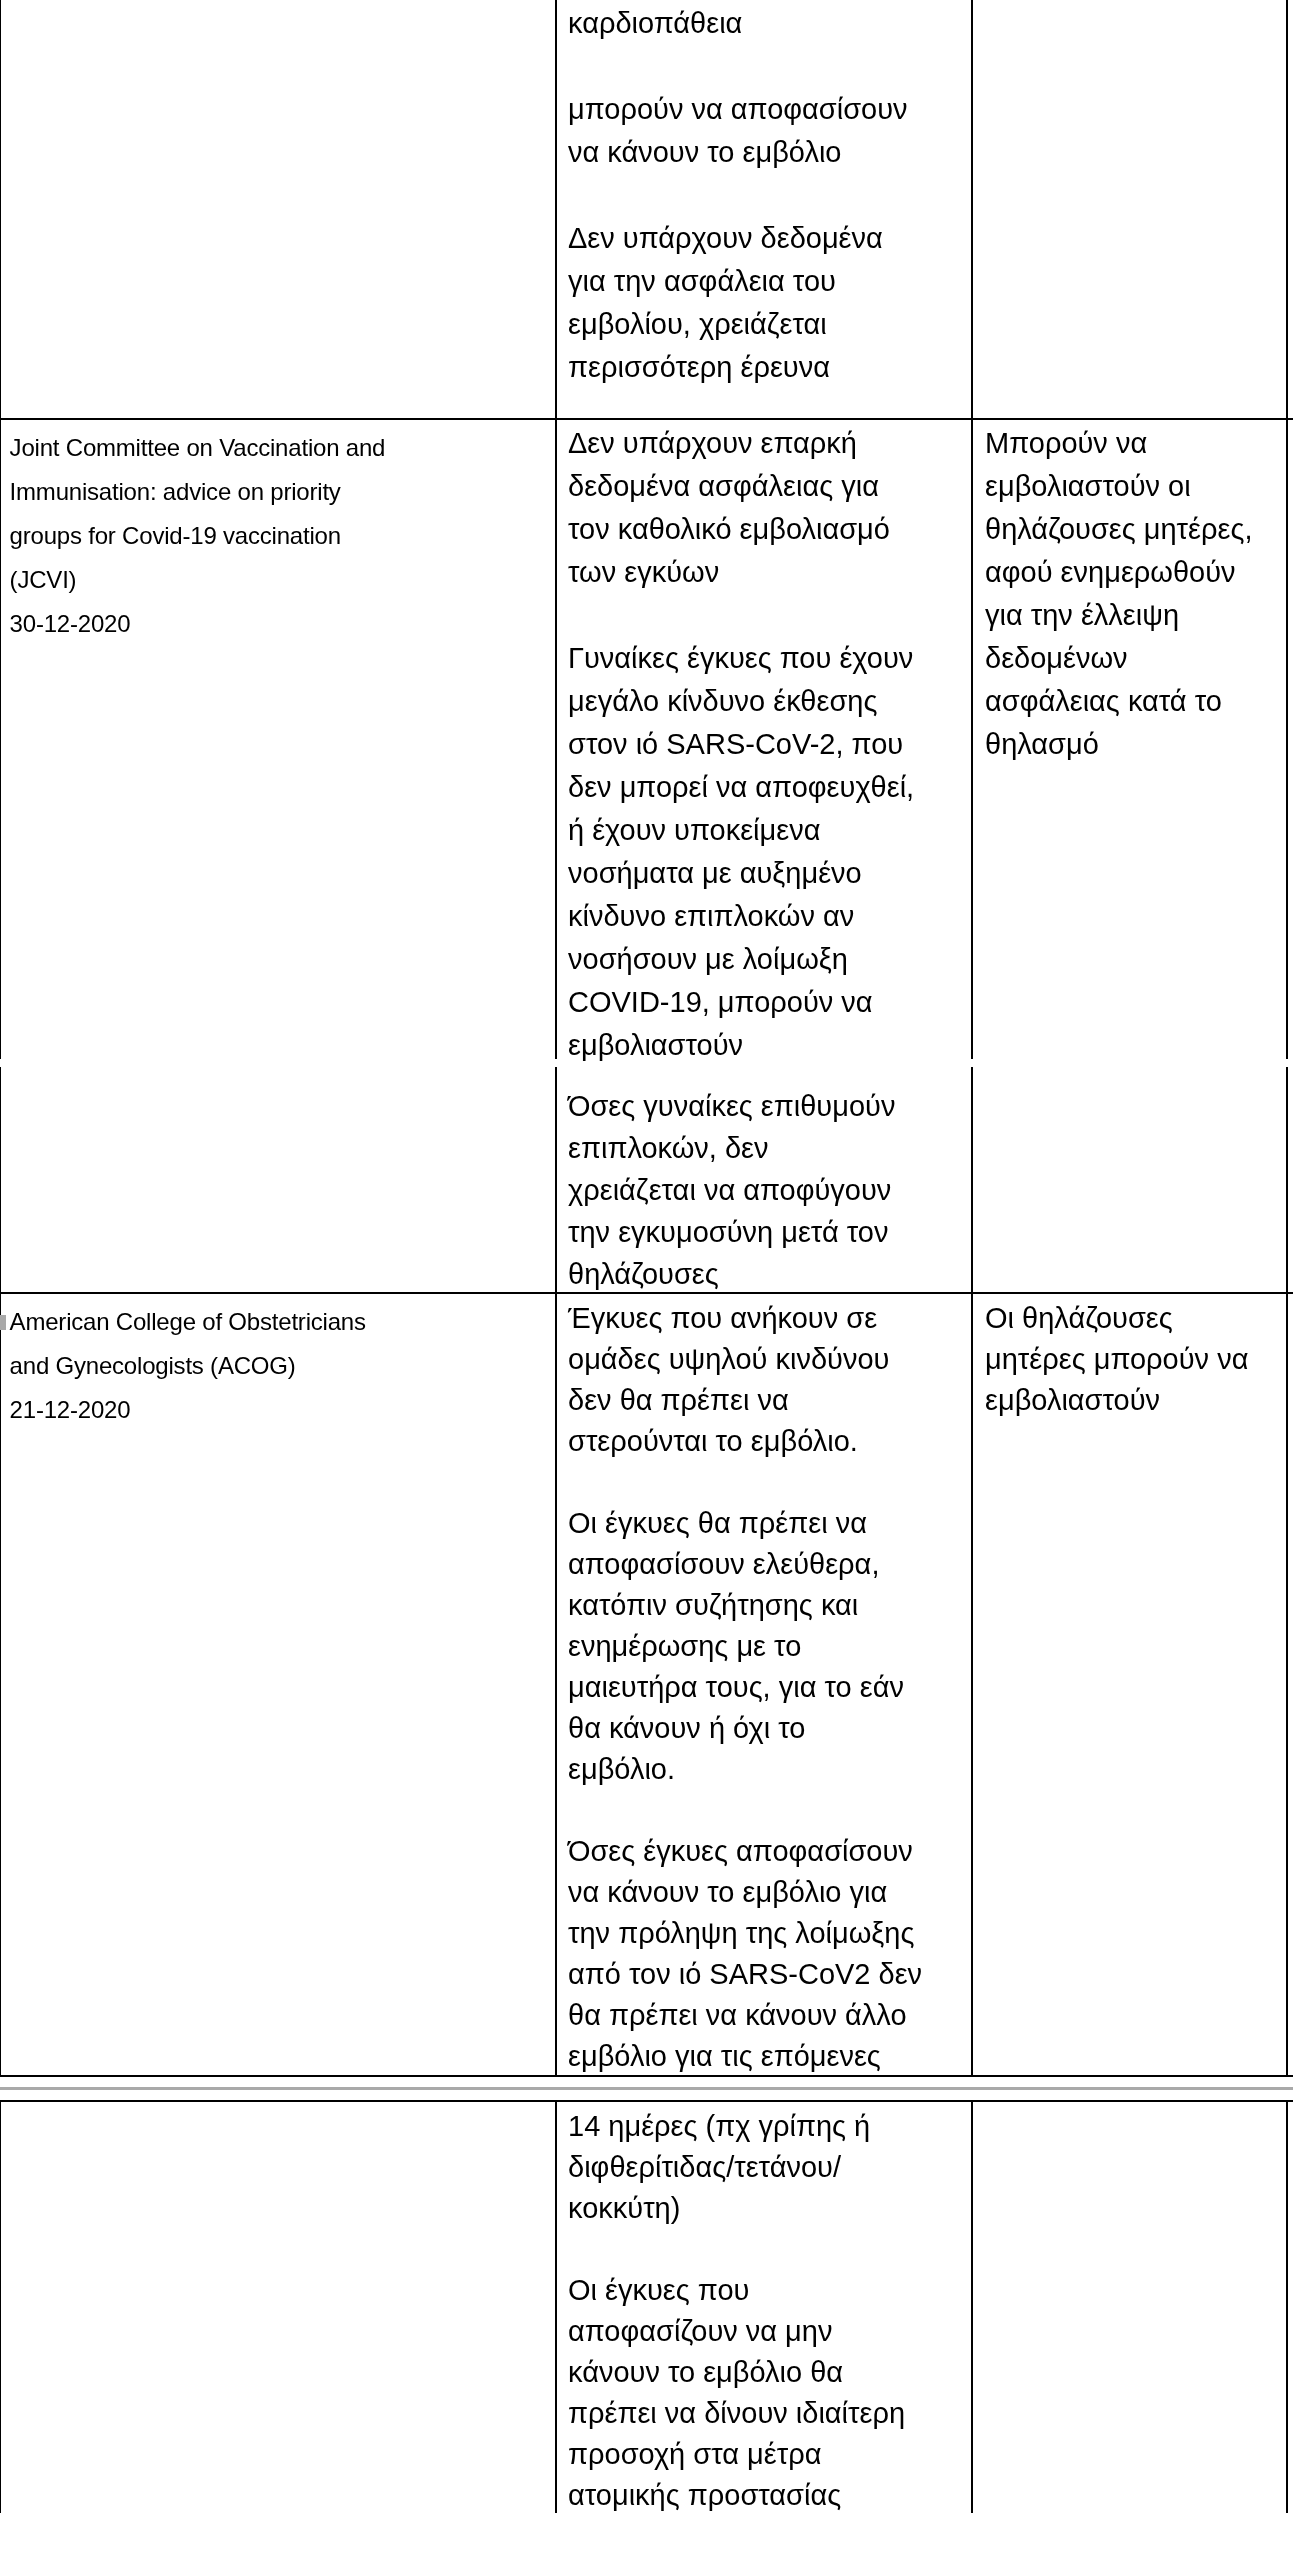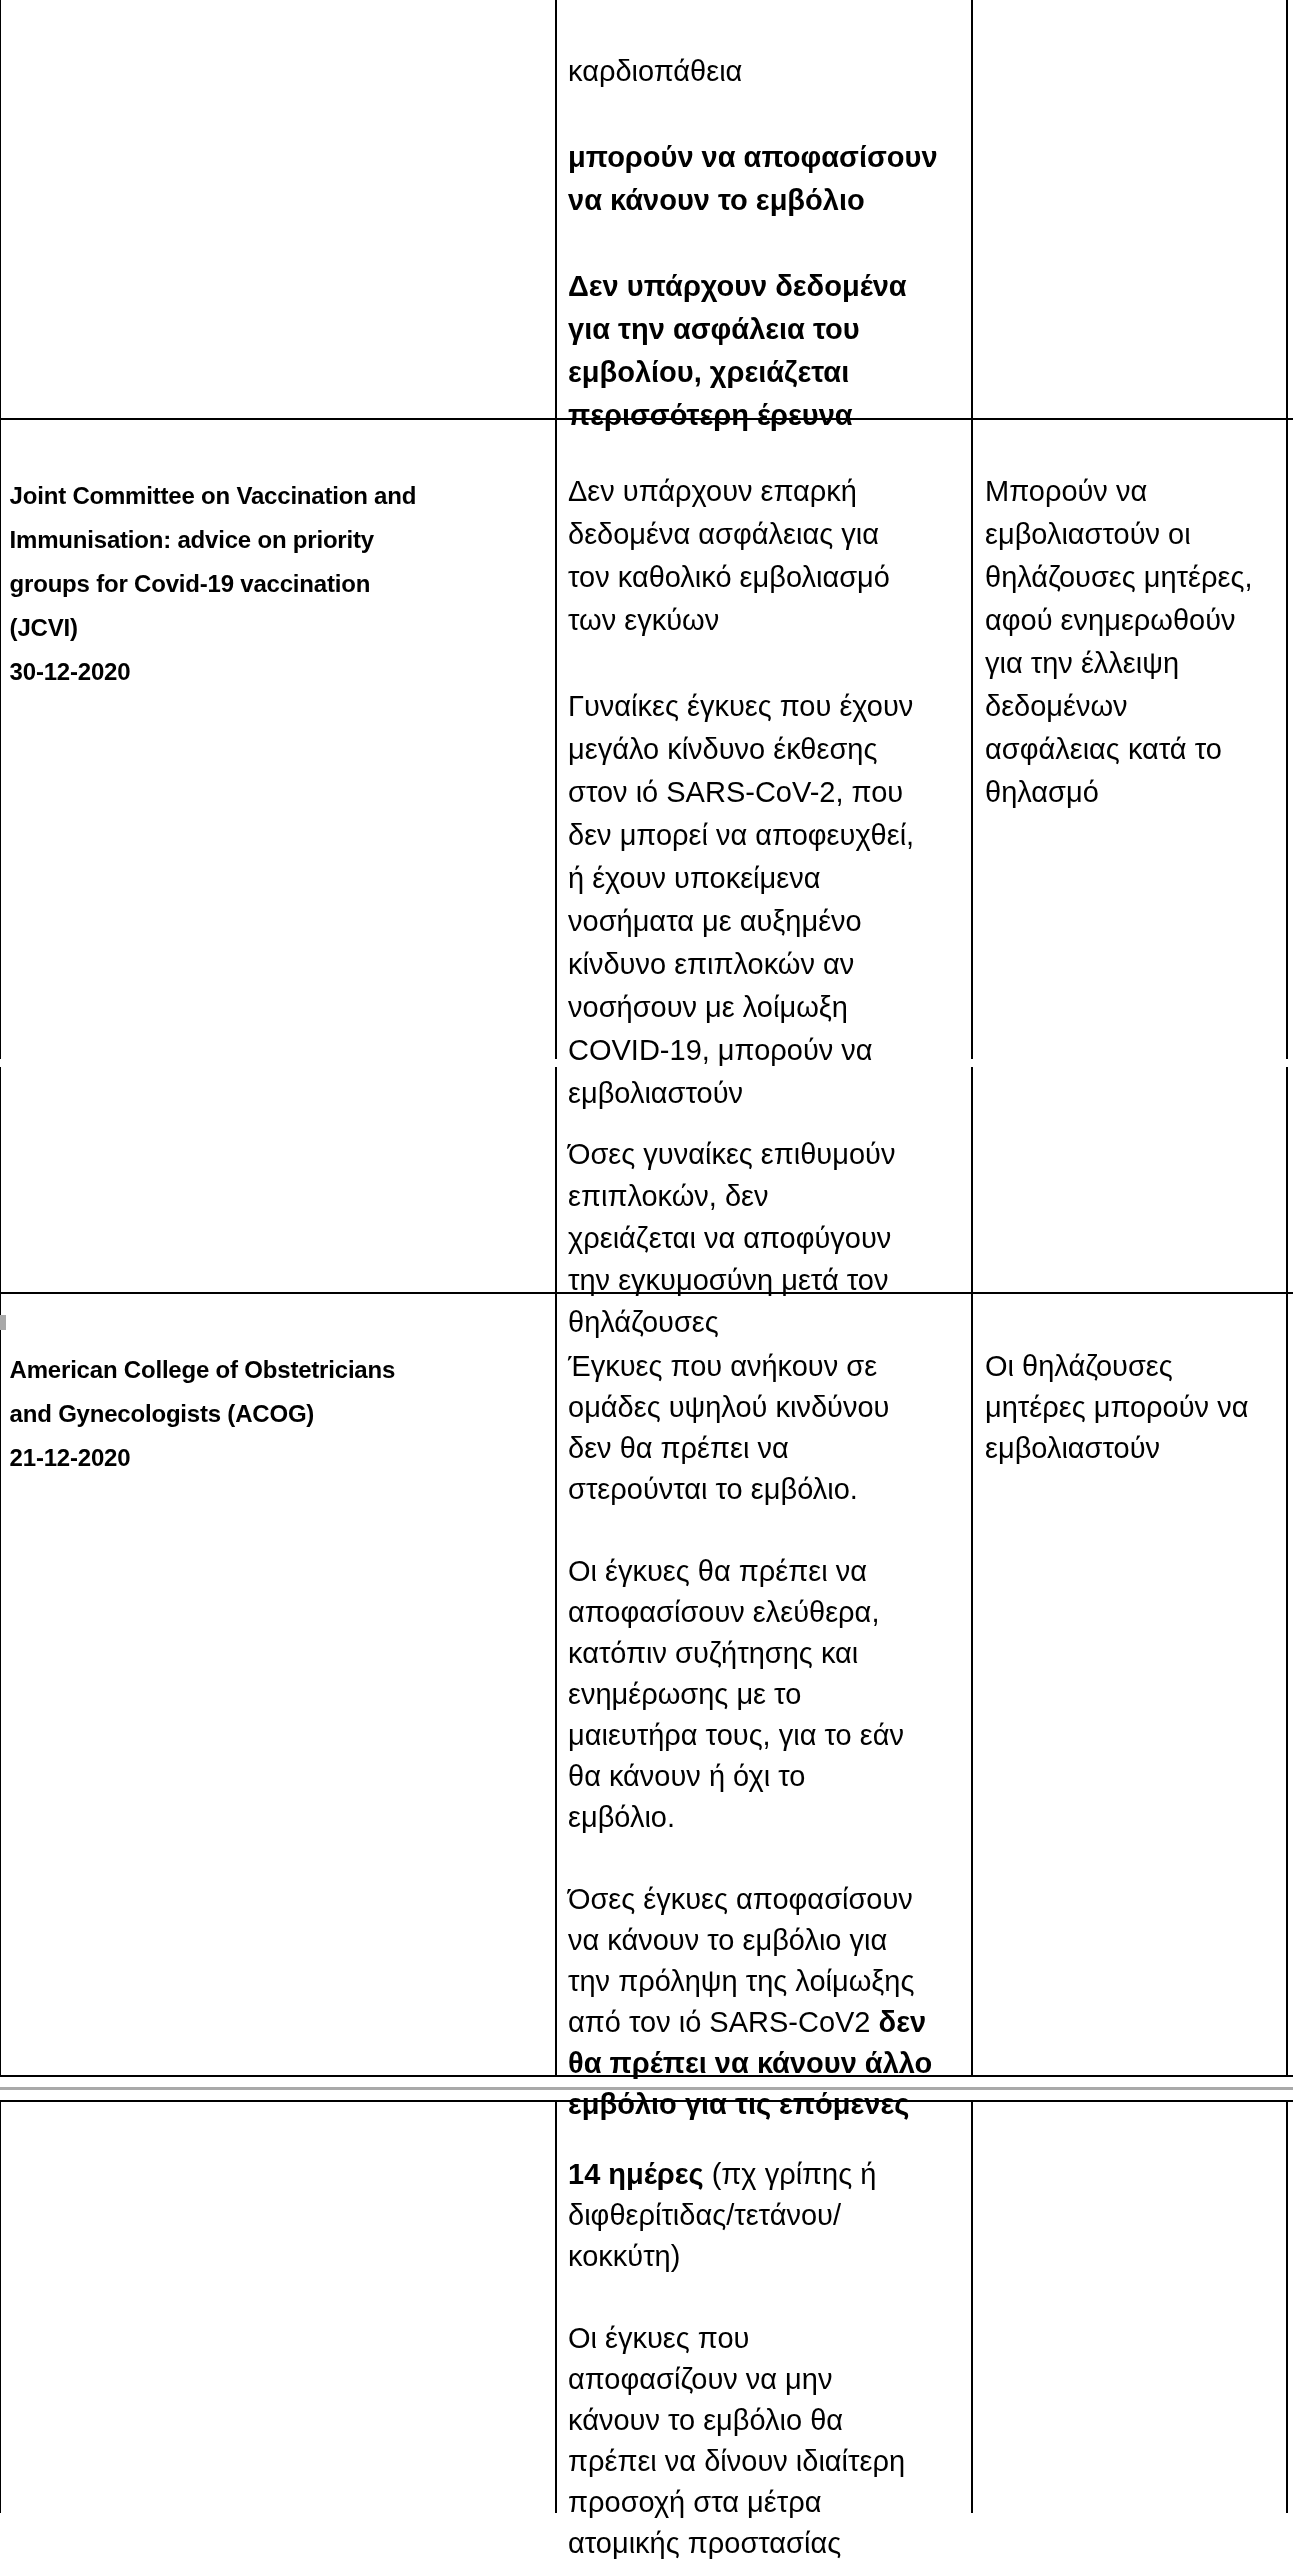--- a/index.html
+++ b/index.html
@@ -16,24 +16,23 @@
   .vline{position:absolute;width:1.9px;background:#000;}
   .vline.thin{width:1.4px;}
   .pagebreak{position:absolute;left:0;width:1294px;height:2.9px;background:#a9a9a9;}
   .splitmark{position:absolute;background:#a9a9a9;}
   
   .cell{
     position:absolute;
     white-space:pre;
     font-size:29px;
     line-height:43px;
-    margin-top:48px;
   }
   .cell .ln{display:block;}
-  .cell span.b{font-weight:bold;}
+  .cell span.b{font-weight:normal;}
   .org{font-size:24px;font-weight:bold;letter-spacing:-0.2px;line-height:44px;}
   .lh44{line-height:42px;}
   .lh43{line-height:41px;}
 </style>
 </head>
 <body>
 
 <div class="page">
 
   <div class="hline" style="top:418px;"></div>

